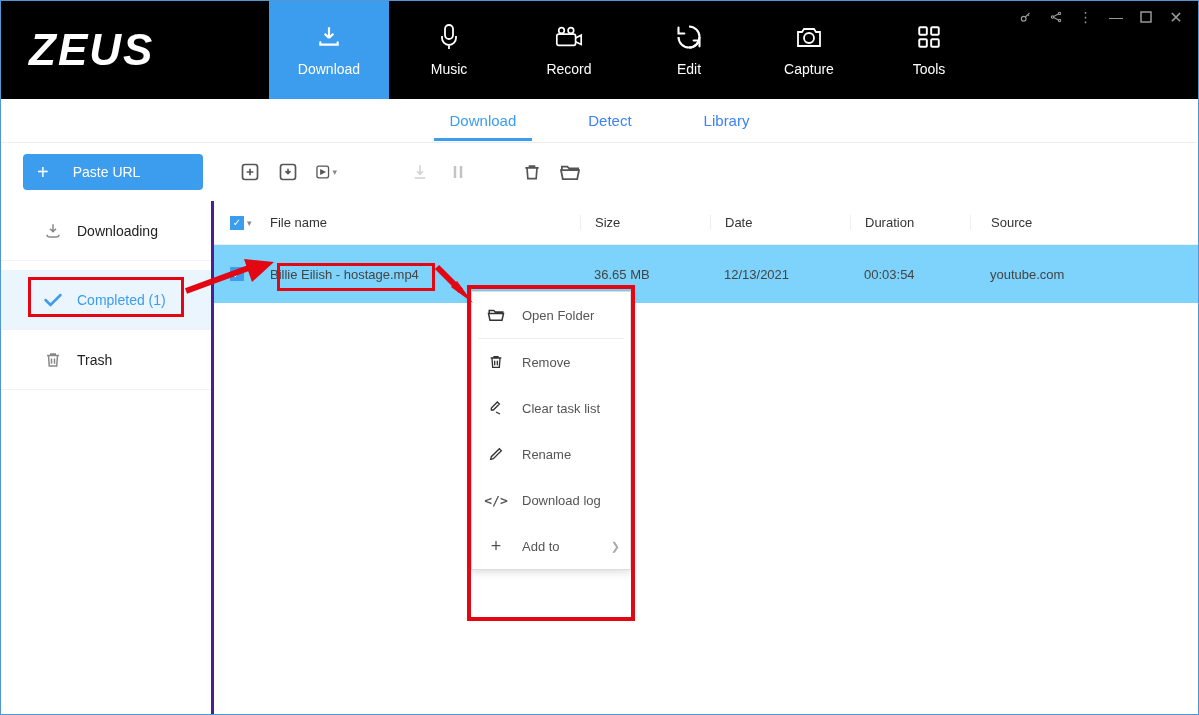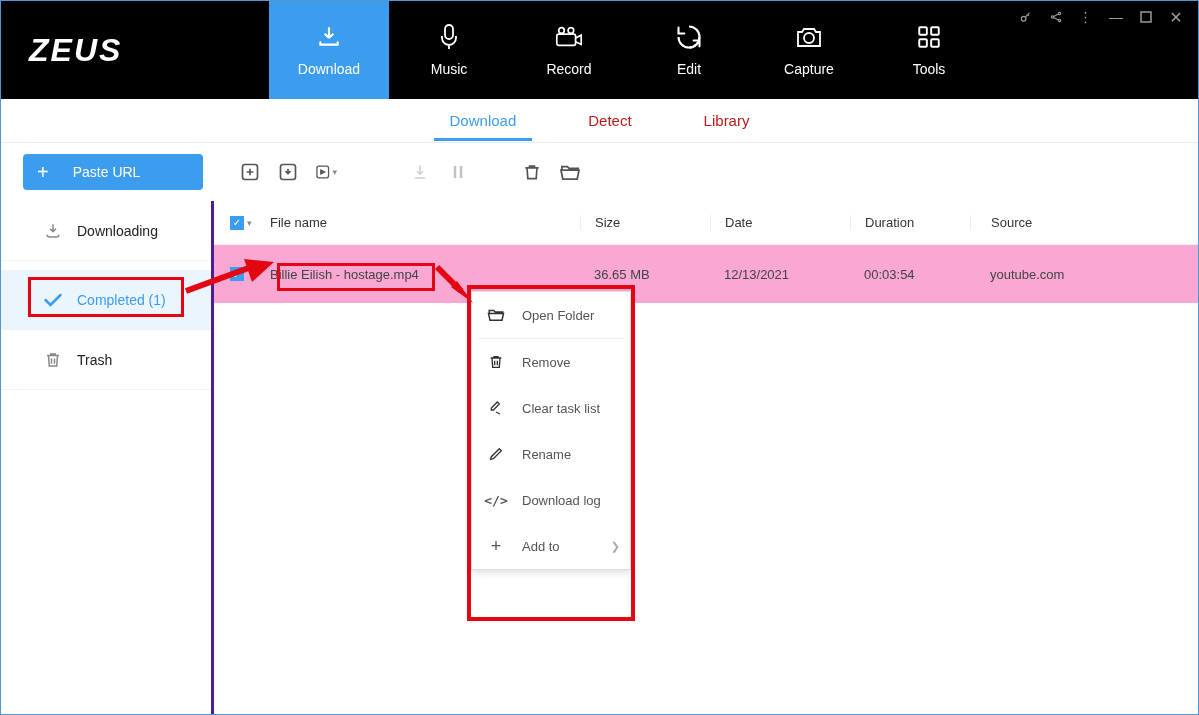--- a/index.html
+++ b/index.html
@@ -1,26 +1,26 @@
 <!DOCTYPE html>
 <html><head>
 <meta charset="utf-8">
 <style>
 * { margin: 0; padding: 0; box-sizing: border-box; font-family: -apple-system, BlinkMacSystemFont, "Segoe UI", Arial, sans-serif; }
 body { width: 1199px; height: 715px; background: #fff; position: relative; overflow: hidden; border: 1px solid #5296d5; }
 .topbar { background: #000; height: 98px; display: flex; align-items: stretch; position: relative; }
-.logo { color: #fff; font-size: 32px; font-weight: 900; font-style: italic; letter-spacing: 2px; padding: 0 40px 0 28px; display: flex; align-items: center; width: 268px; font-family: Arial Black, Arial, sans-serif; }
+.logo { color: #fff; font-size: 44px; font-weight: 900; font-style: italic; letter-spacing: 2px; padding: 0 40px 0 28px; display: flex; align-items: center; width: 268px; font-family: Arial Black, Arial, sans-serif; }
 .navbtn { width: 120px; display: flex; flex-direction: column; align-items: center; justify-content: center; color: #fff; gap: 10px; cursor: pointer; }
 .navbtn.active { background: #3c9cee; }
 .navbtn .nicon { height: 28px; display: flex; align-items: center; justify-content: center; }
 .navbtn .nlabel { font-size: 14px; font-weight: 400; }
 .wicons { position: absolute; top: 8px; right: 14px; display: flex; gap: 14px; color: #888; }
 .wicons span { width: 16px; height: 16px; display: flex; align-items: center; justify-content: center; cursor: pointer; font-size: 14px; }
 .subtabs { height: 44px; display: flex; align-items: center; justify-content: center; gap: 64px; border-bottom: 1px solid #eee; }
-.subtab { font-size: 15px; color: #b91c1c; padding: 10px 4px; cursor: pointer; position: relative; }
+.subtab { font-size: 15px; color: #3b82f6; padding: 10px 4px; cursor: pointer; position: relative; }
 .subtab.active { color: #3c9cee; }
 .subtab.active::after { content: ""; position: absolute; left: -12px; right: -12px; bottom: -2px; height: 3px; background: #3c9cee; }
 .toolbar-row { display: flex; align-items: center; height: 58px; }
 .paste-btn { margin-left: 22px; width: 180px; height: 36px; background: #3c9cee; color: #fff; border-radius: 4px; display: flex; align-items: center; gap: 24px; padding: 0 14px; font-size: 14px; cursor: pointer; }
 .paste-btn .plus { font-size: 20px; font-weight: 300; line-height: 1; }
 .tool-icons { margin-left: 36px; display: flex; align-items: center; gap: 16px; }
 .tool-icons .ti { width: 22px; height: 22px; display: flex; align-items: center; justify-content: center; color: #555; cursor: pointer; }
 .tool-sep { width: 40px; }
 .main { display: flex; height: calc(100% - 200px); }
 .sidebar { width: 213px; border-right: 3px solid #4c1d95; }
@@ -30,21 +30,21 @@
 .content { flex: 1; position: relative; }
 .table-head { height: 44px; display: flex; align-items: center; font-size: 13px; color: #333; border-bottom: 1px solid #eee; }
 .col-check { width: 56px; display: flex; align-items: center; padding-left: 16px; }
 .chk { width: 14px; height: 14px; background: #3c9cee; display: inline-flex; align-items: center; justify-content: center; color: #fff; font-size: 10px; }
 .chk-drop { margin-left: 3px; color: #888; font-size: 9px; }
 .col-filename { width: 310px; }
 .col-size { width: 130px; border-left: 1px solid #eee; padding-left: 14px; }
 .col-date { width: 140px; border-left: 1px solid #eee; padding-left: 14px; }
 .col-duration { width: 120px; border-left: 1px solid #eee; padding-left: 14px; }
 .col-source { flex: 1; border-left: 1px solid #eee; padding-left: 20px; }
-.table-row { height: 58px; display: flex; align-items: center; font-size: 13px; color: #444; background: #f9a8d4; }
+.table-row { height: 58px; display: flex; align-items: center; font-size: 13px; color: #444; background: #7dd3fc; }
 .ctx-menu { position: absolute; left: 470px; top: 290px; width: 160px; background: #fff; border: 1px solid #ddd; box-shadow: 0 2px 8px rgba(0,0,0,0.15); }
 .ctx-item { height: 46px; display: flex; align-items: center; gap: 16px; padding: 0 14px; font-size: 13px; color: #555; cursor: pointer; position: relative; }
 .ctx-item .ci { width: 20px; display: flex; align-items: center; justify-content: center; }
 .ctx-sep { height: 1px; background: #eee; margin: 0 6px; }
 .ctx-item .arrow-right { position: absolute; right: 10px; color: #aaa; font-size: 11px; }
 .annot { position: absolute; border: 3px solid #e30613; pointer-events: none; }
 .arrow-svg { position: absolute; pointer-events: none; }
 svg { display: block; }
 </style>
 </head>

